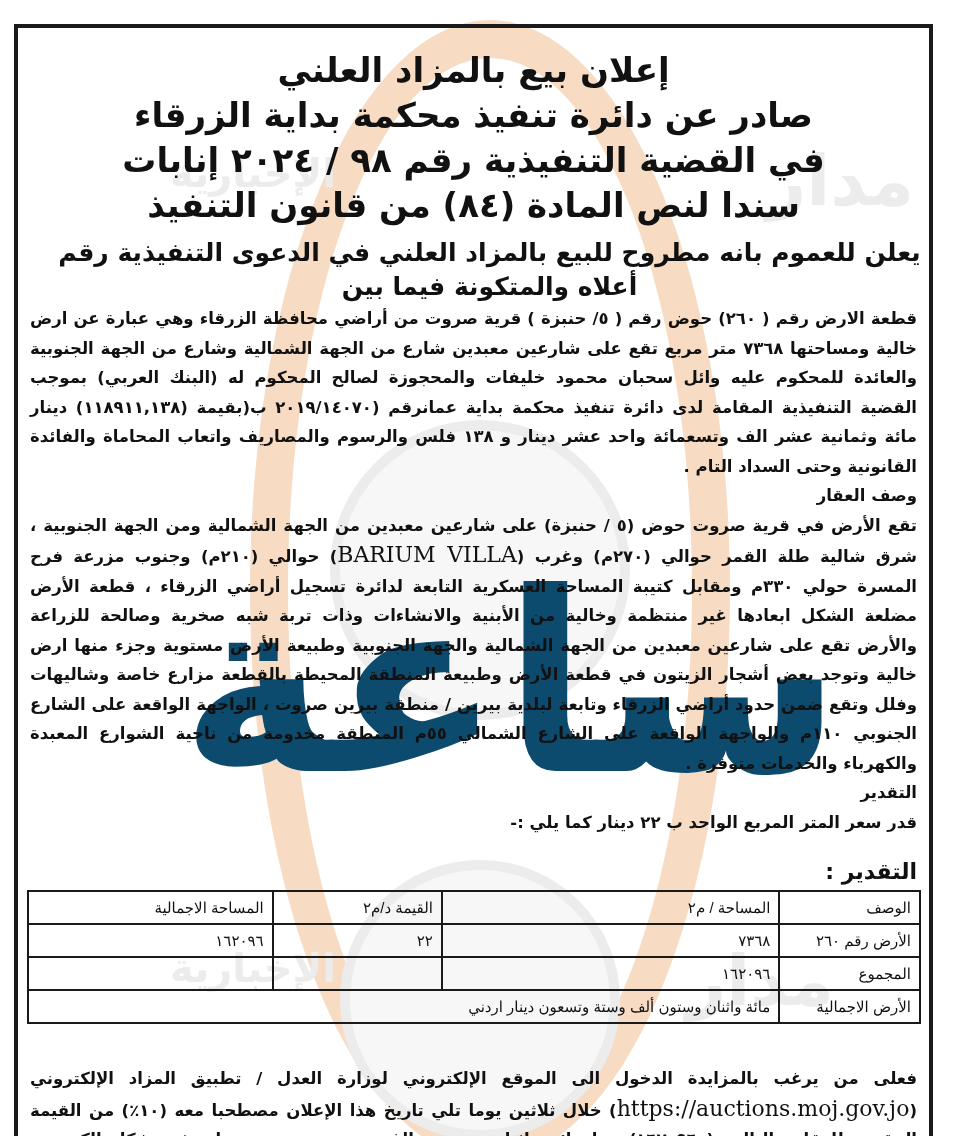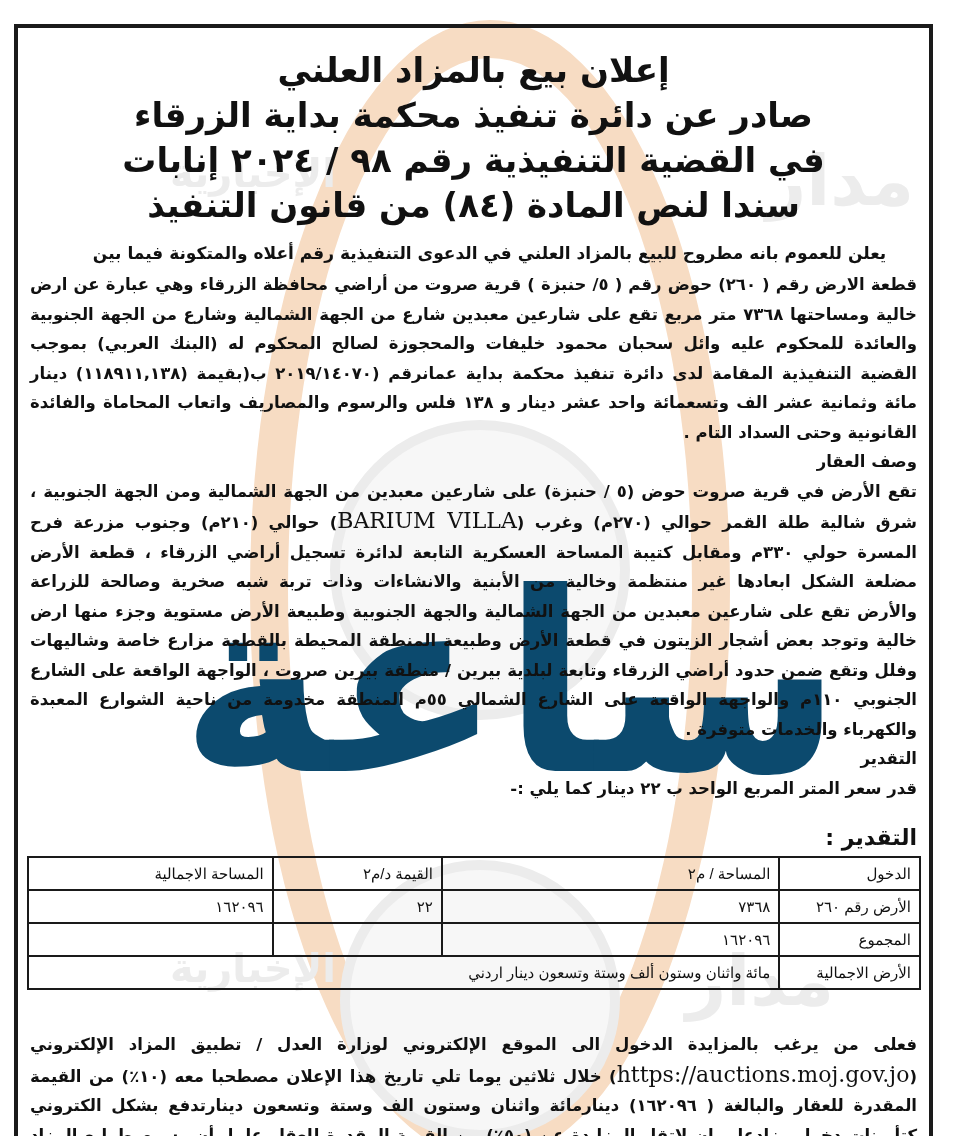--- a/index.html
+++ b/index.html
@@ -43,21 +43,21 @@
   .content {
     position:absolute; left:20px; top:30px; width:907px; z-index:2;
     direction:rtl;
   }
   .title {
     text-align:center; font-weight:bold; font-size:34px; line-height:45px;
     margin:8px; padding:10px 0 0 0;
   }
   .title div { margin:0; }
   .intro {
-    text-align:center; font-weight:bold; font-size:17px; line-height:34px;
+    text-align:center; font-weight:bold; font-size:25px; line-height:34px;
     margin-top:8px;
     margin-left:32px;
   }
   .body-p {
     text-align:justify; text-align-last:right; font-size:16.5px; line-height:29.5px;
     font-weight:bold; margin:0; padding:0 10px 0 10px;
   }
   .body-p .ltr { direction:ltr; unicode-bidi:embed; font-family:"DejaVu Serif", serif; font-weight:normal; font-size:22px; }
   .section-h { font-size:16.5px; line-height:29.5px; font-weight:bold; padding:0 10px; }
   .table-title {
@@ -110,21 +110,21 @@
   <p class="body-p"><span>تقع الأرض في قرية صروت حوض (٥ / حنبزة) على شارعين معبدين من الجهة الشمالية ومن الجهة الجنوبية ، شرق شالية طلة القمر حوالي (٢٧٠م) وغرب (</span><span class="ltr">BARIUM VILLA</span><span>) حوالي (٢١٠م) وجنوب مزرعة فرح المسرة حولي ٣٣٠م ومقابل كتيبة المساحة العسكرية التابعة لدائرة تسجيل أراضي الزرقاء ، قطعة الأرض مضلعة الشكل ابعادها غير منتظمة وخالية من الأبنية والانشاءات وذات تربة شبه صخرية وصالحة للزراعة والأرض تقع على شارعين معبدين من الجهة الشمالية والجهة الجنوبية وطبيعة الأرض مستوية وجزء منها ارض خالية وتوجد بعض أشجار الزيتون في قطعة الأرض وطبيعة المنطقة المحيطة بالقطعة مزارع خاصة وشاليهات وفلل وتقع ضمن حدود أراضي الزرقاء وتابعة لبلدية بيرين / منطقة بيرين صروت ، الواجهة الواقعة على الشارع الجنوبي ١١٠م والواجهة الواقعة على الشارع الشمالي ٥٥م المنطقة مخدومة من ناحية الشوارع المعبدة والكهرباء والخدمات متوفرة .</span></p>
 
   <div class="section-h">التقدير</div>
   <div class="section-h">قدر  سعر المتر المربع الواحد ب ٢٢ دينار  كما يلي :-</div>
 
   <div class="table-title">التقدير :</div>
 
   <table class="est">
     <tbody>
         <tr>
-      <td class="c1">الدخول</td>
+      <td class="c1">الوصف</td>
       <td class="c2">المساحة / م٢</td>
       <td class="c3">القيمة د/م٢</td>
       <td class="c4">المساحة الاجمالية</td>
     </tr>
     <tr>
       <td>الأرض رقم ٢٦٠</td>
       <td>٧٣٦٨</td>
       <td>٢٢</td>
       <td>١٦٢٠٩٦</td>
     </tr>

